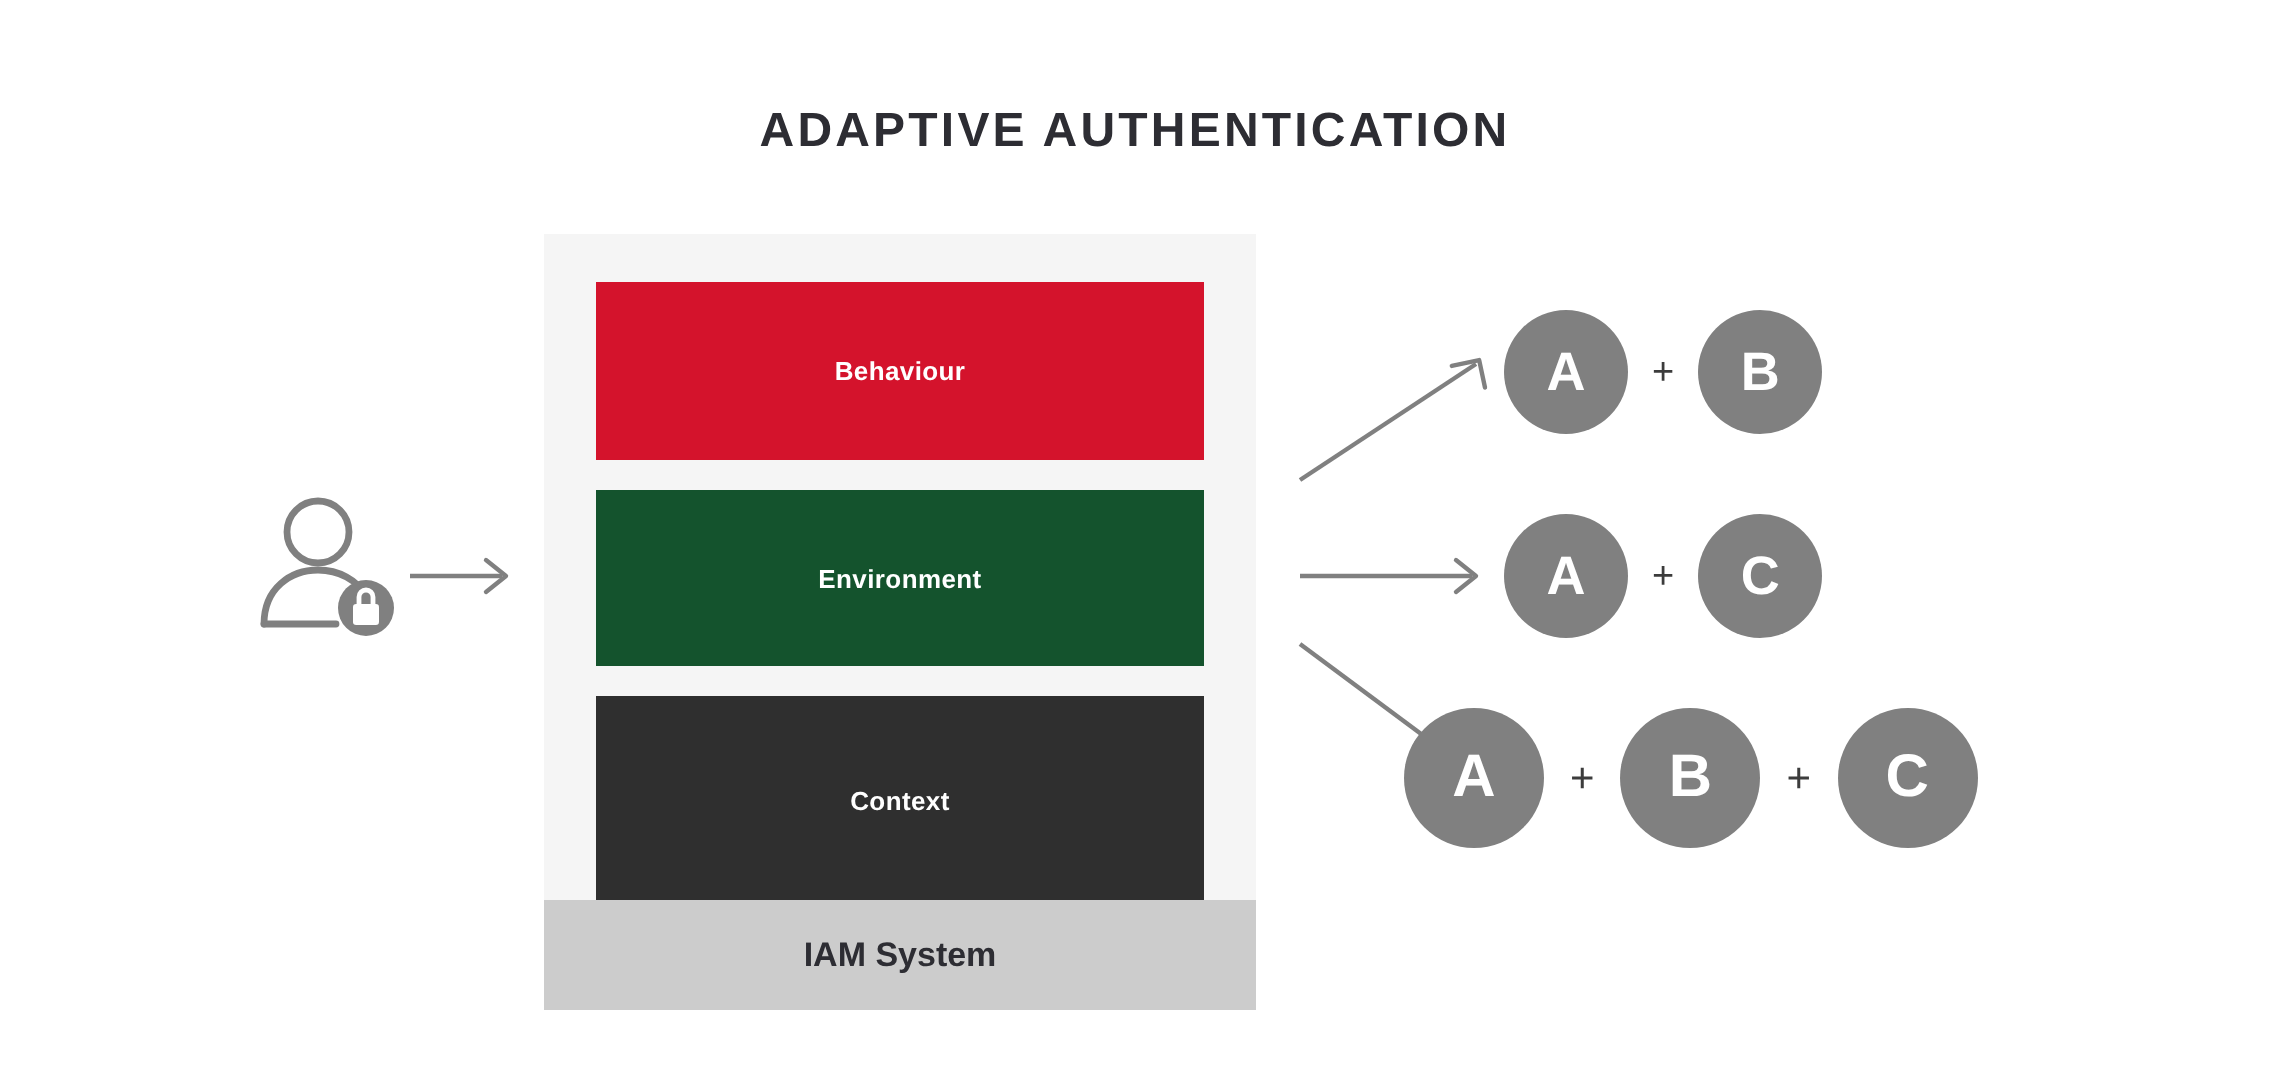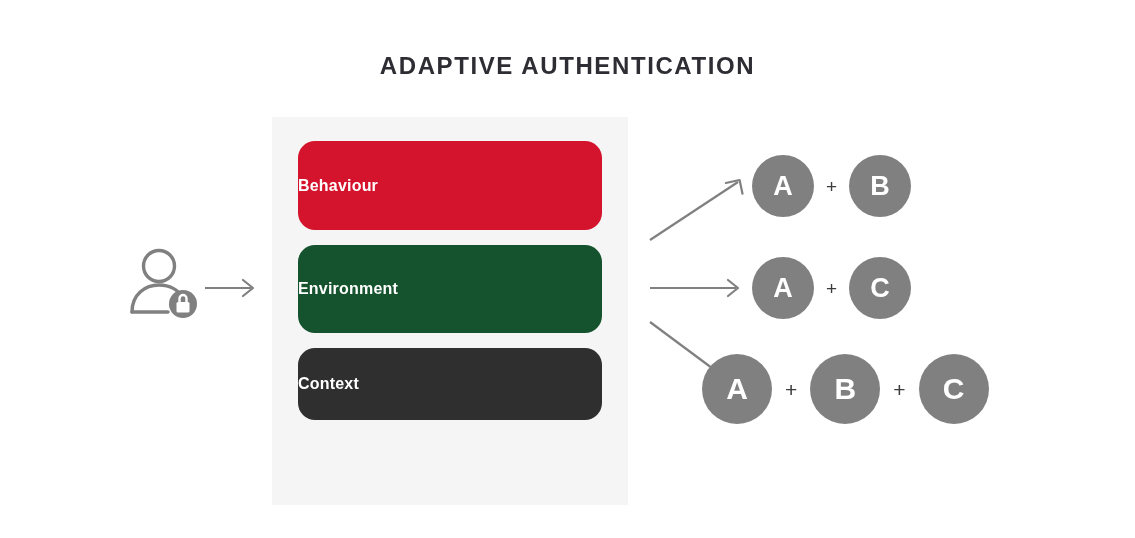--- a/index.html
+++ b/index.html
@@ -61,39 +61,39 @@
     width: 356px;
     height: 388px;
     background: #f5f5f5;
   }
   .layer {
     position: absolute;
     left: 26px;
     width: 304px;
     display: flex;
     align-items: center;
+    justify-content: center;
     color: #ffffff;
-    font-size: 16px;
+    font-size: 13px;
     font-weight: bold;
     letter-spacing: 0.2px;
-    border-radius: 17px;
   }
   .layer-behaviour {
     top: 24px;
     height: 89px;
     background: #d4132c;
   }
   .layer-environment {
     top: 128px;
     height: 88px;
     background: #14532d;
   }
   .layer-context {
     top: 231px;
-    height: 72px;
+    height: 104px;
     background: #2f2f2f;
   }
   .base {
     position: absolute;
     left: 0;
     top: 333px;
     width: 356px;
     height: 55px;
     background: #cccccc;
     display: flex;
@@ -182,20 +182,23 @@
   <div class="stack">
     <div class="layer layer-behaviour">
       <span>Behaviour</span>
     </div>
     <div class="layer layer-environment">
       <span>Environment</span>
     </div>
     <div class="layer layer-context">
       <span>Context</span>
     </div>
+    <div class="base">
+      <span>IAM System</span>
+    </div>
   </div>
 
   <div class="branch-arrows">
     <svg width="120" height="210" viewBox="0 0 120 210" aria-hidden="true">
 
       <g>
         <line x1="10" y1="70" x2="98" y2="12" stroke="#808080" stroke-width="2.2"></line>
         <polyline points="86,10 100,10 100,24" fill="none" stroke="#808080" stroke-width="2.2" stroke-linecap="round" stroke-linejoin="round" transform="rotate(-12 100 12)"></polyline>
       </g>
 

